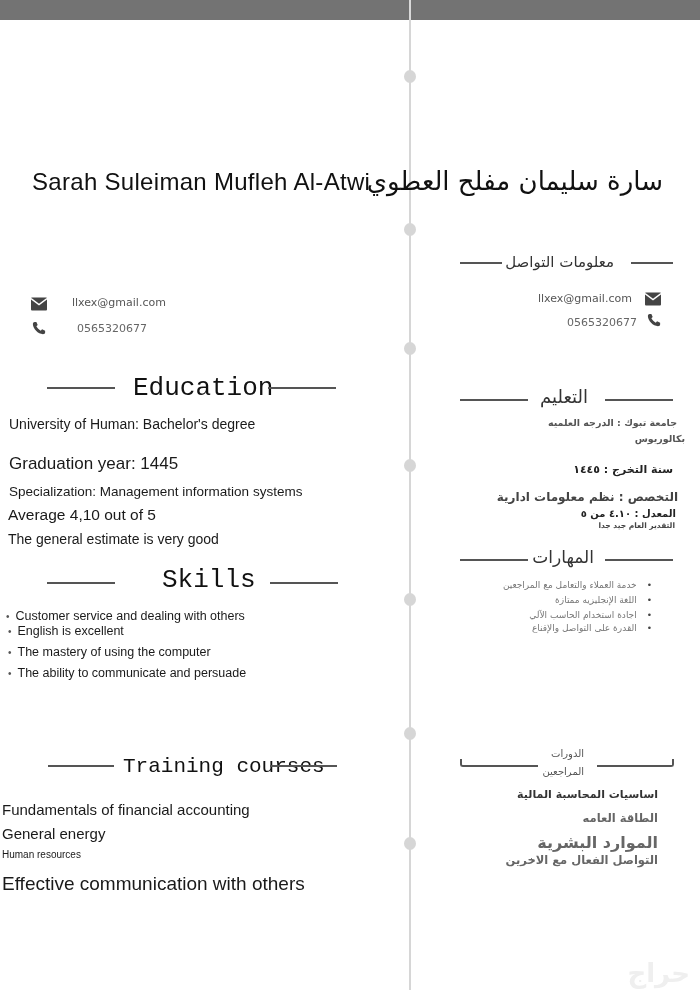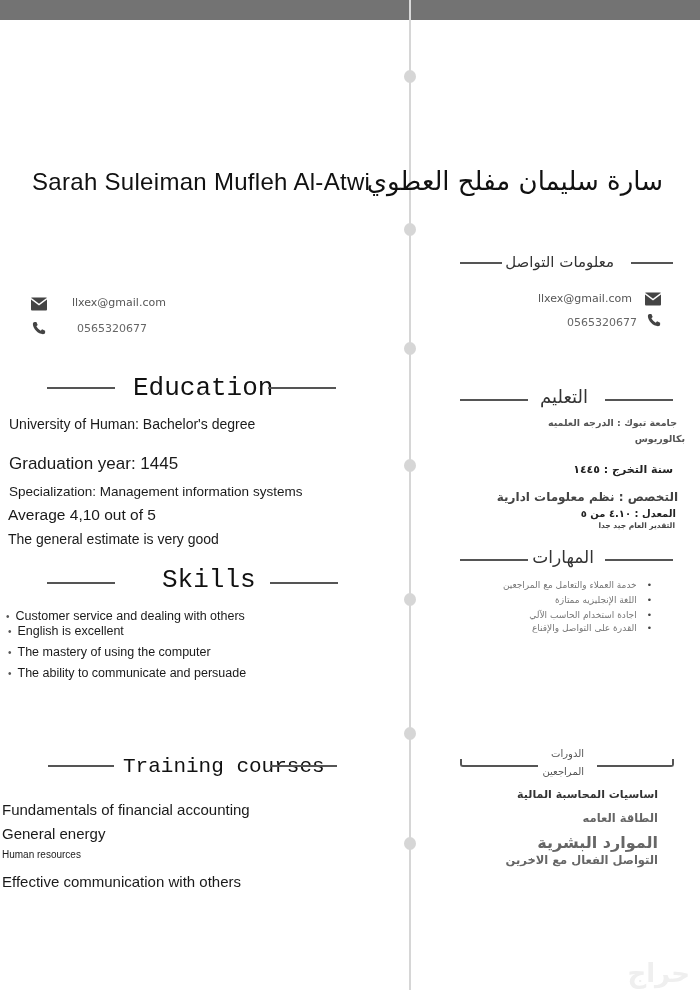--- a/index.html
+++ b/index.html
@@ -122,21 +122,21 @@
   <li style="top:43px"><span>القدرة على التواصل والإقناع</span></li>
 </ul>
 
 <div class="abs rule" style="left:48px; top:765px; width:66px"></div>
 <div class="abs sec-title-en" style="left:123px; top:755px; font-size:21px">Training courses</div>
 <div class="abs rule" style="left:270px; top:765px; width:67px"></div>
 
 <div class="abs en-line" style="left:2px; top:801px; font-size:15px">Fundamentals of financial accounting</div>
 <div class="abs en-line" style="left:2px; top:825px; font-size:15px">General energy</div>
 <div class="abs en-line" style="left:2px; top:849px; font-size:10px">Human resources</div>
-<div class="abs en-line" style="left:2px; top:873px; font-size:15px">Effective communication with others</div>
+<div class="abs en-line" style="left:2px; top:873px; font-size:19px">Effective communication with others</div>
 
 <div class="abs" style="left:460px; top:759px; width:76px; height:6px; border-left:2px solid #555; border-bottom:2px solid #555; border-bottom-left-radius:3px"></div>
 <div class="abs sec-title-ar" style="right:116px; top:748px; font-size:10px; color:#555">الدورات</div>
 <div class="abs sec-title-ar" style="right:116px; top:766px; font-size:10px; color:#555">المراجعين</div>
 <div class="abs" style="left:597px; top:759px; width:75px; height:6px; border-right:2px solid #555; border-bottom:2px solid #555; border-bottom-right-radius:3px"></div>
 
 <div class="abs ar-line" style="right:42px; top:788px; font-size:11px; color:#333">اساسيات المحاسبة المالية</div>
 <div class="abs ar-line" style="right:42px; top:811px; font-size:11.5px; color:#666">الطاقة العامه</div>
 <div class="abs ar-line" style="right:42px; top:833px; font-size:16px; color:#666">الموارد البشرية</div>
 <div class="abs ar-line" style="right:42px; top:853px; font-size:11.5px; color:#666">التواصل الفعال مع الاخرين</div>

